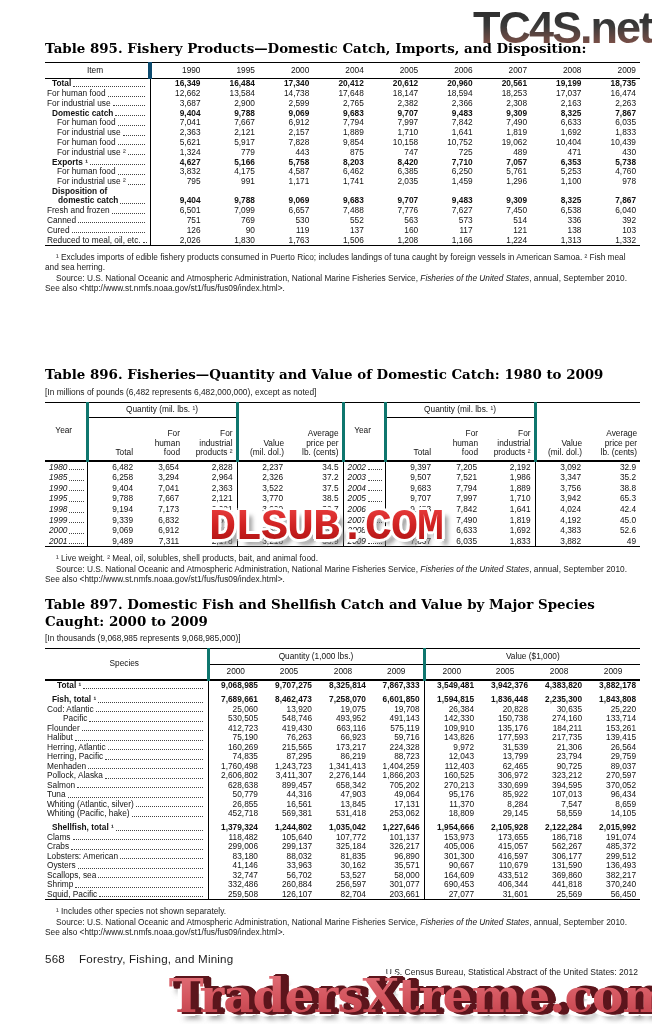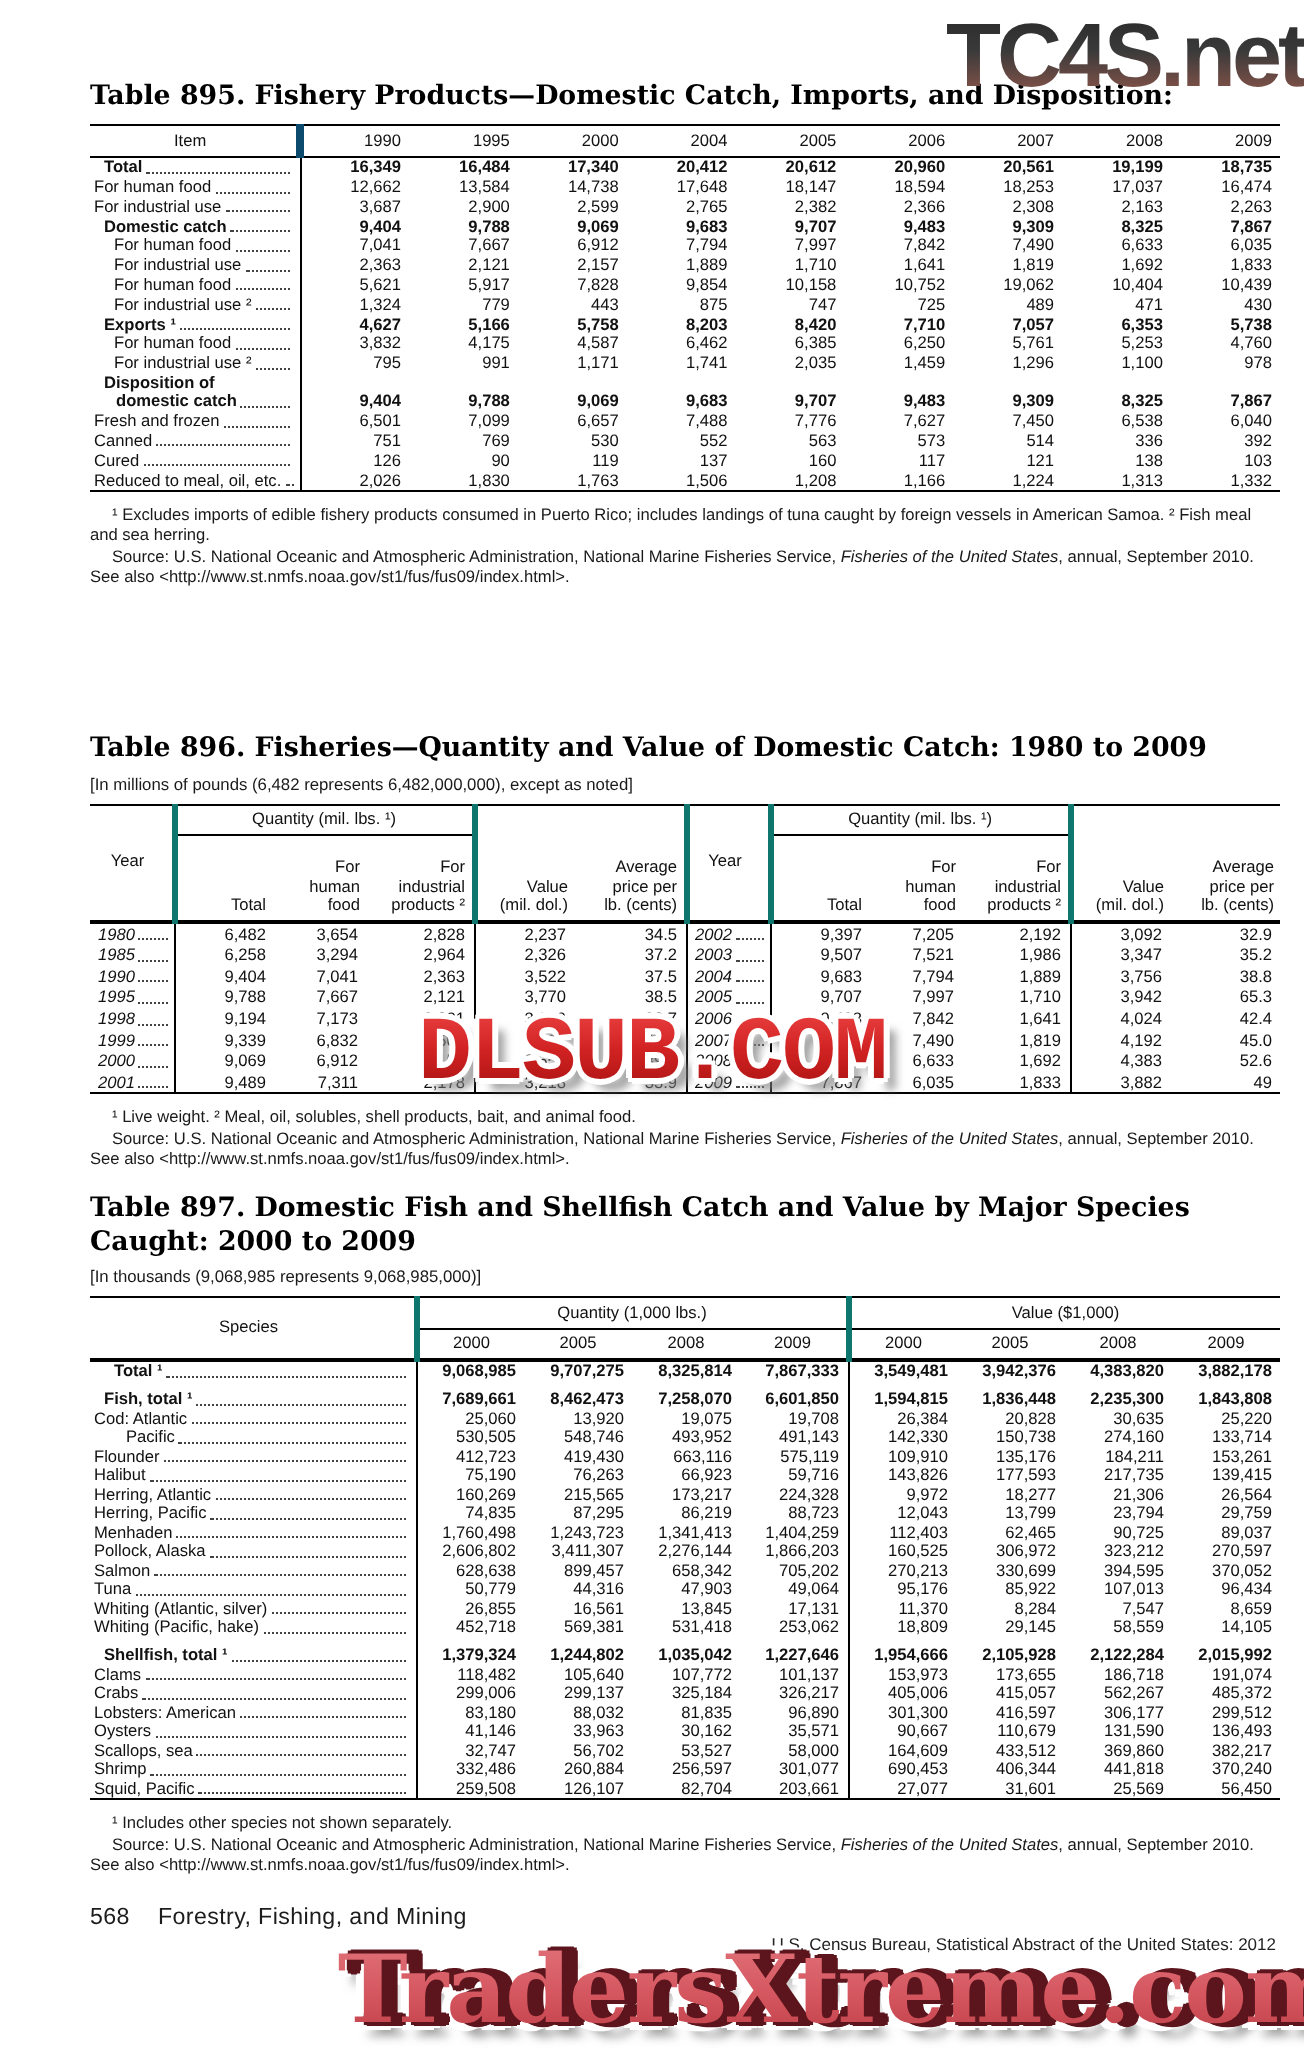--- a/index.html
+++ b/index.html
@@ -793,21 +793,21 @@
               <div class="lf">
                 <span>Herring, Atlantic</span>
                 <span class="dots"></span>
               </div>
             </td>
             <td class="num">160,269</td>
             <td class="num">215,565</td>
             <td class="num">173,217</td>
             <td class="num">224,328</td>
             <td class="num">9,972</td>
-            <td class="num">18,277</td>
+            <td class="num">31,539</td>
             <td class="num">21,306</td>
             <td class="num">26,564</td>
           </tr>
           <tr>
             <td class="lbl ind0">
               <div class="lf">
                 <span>Herring, Pacific</span>
                 <span class="dots"></span>
               </div>
             </td>

